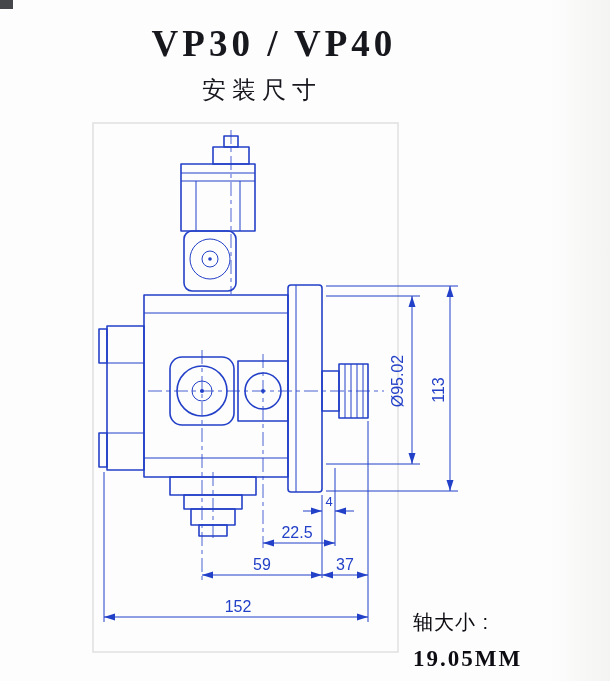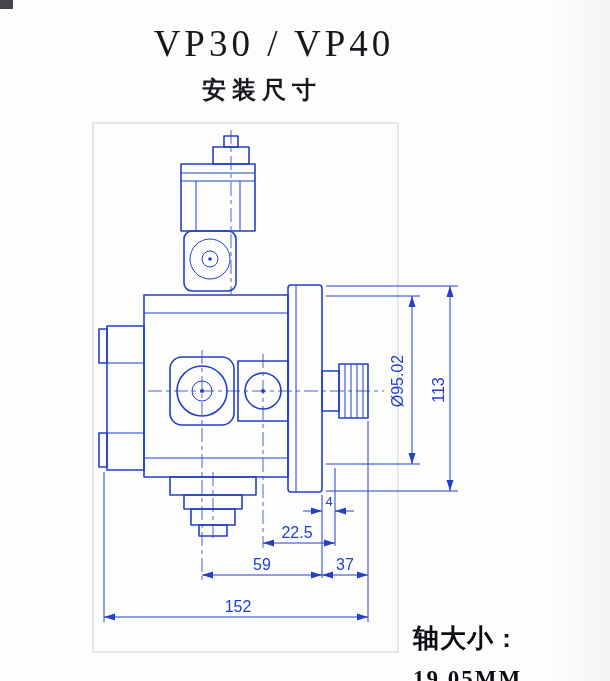--- a/index.html
+++ b/index.html
@@ -14,40 +14,40 @@
   .title-block {
     position: absolute;
     left: 0;
     top: 22px;
     width: 524px;
     text-align: center;
     color: #17171e;
   }
   .title-block h1 {
     font-family: "Liberation Serif", serif;
-    font-weight: normal;
+    font-weight: bold;
     font-size: 37px;
     letter-spacing: 4px;
     padding-left: 24px;
   }
   .title-block h2 {
     margin-top: 9px;
     font-size: 24px;
-    font-weight: bold;
+    font-weight: normal;
     letter-spacing: 6px;
   }
   .drawing-svg { position: absolute; left: 0; top: 0; }
   .shaft-note {
     position: absolute;
     left: 413px;
     top: 609px;
     color: #0c0c12;
     white-space: nowrap;
   }
-  .shaft-note .label { font-size: 26px; font-weight: bold; letter-spacing: 1px; margin-top: 12px; }
+  .shaft-note .label { font-size: 20px; font-weight: normal; letter-spacing: 1px; }
   .shaft-note .value {
     margin-top: 10px;
     font-family: "Liberation Serif", serif;
     font-size: 23px;
     font-weight: bold;
     letter-spacing: 2px;
   }
   .dim-text {
     font-family: "Liberation Sans", sans-serif;
     font-size: 16px;

